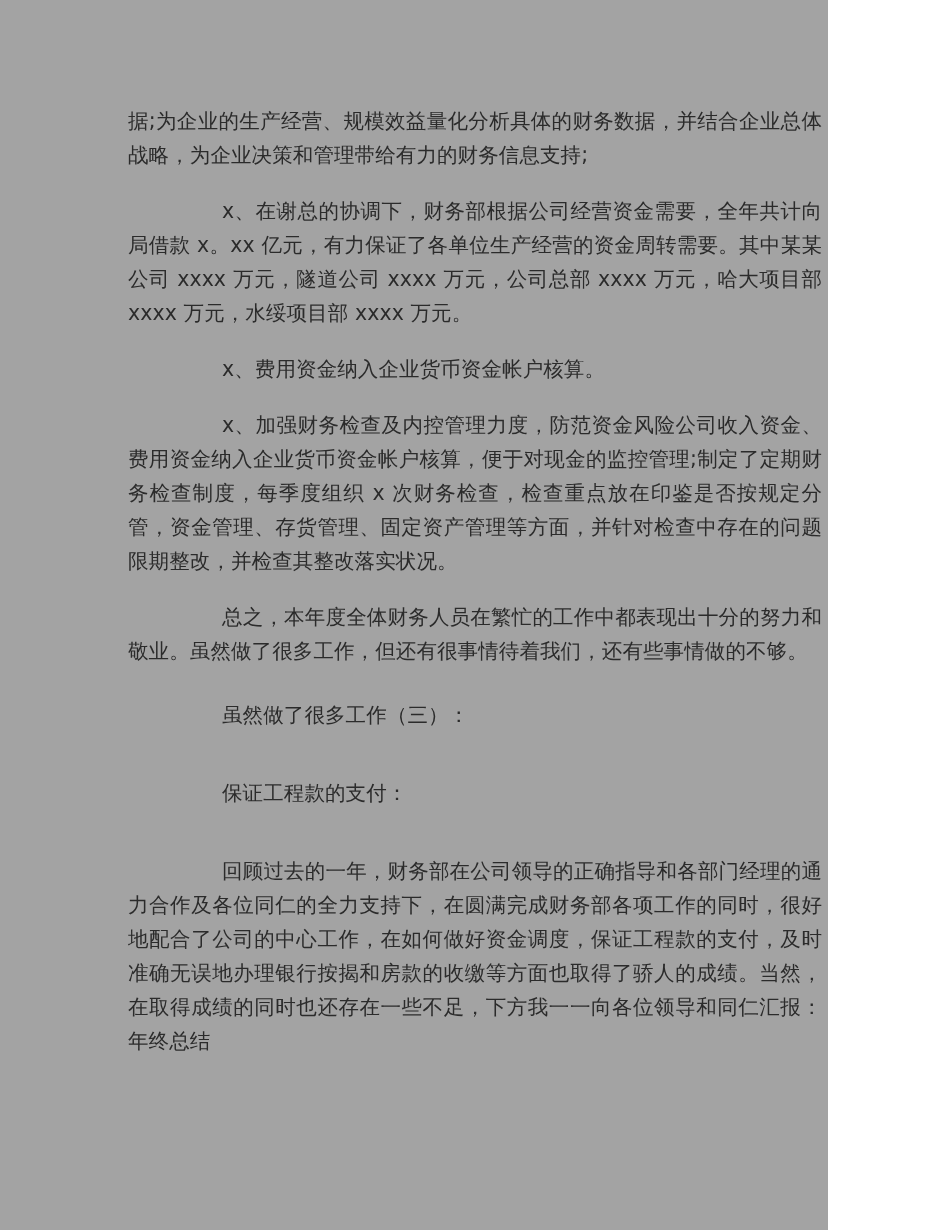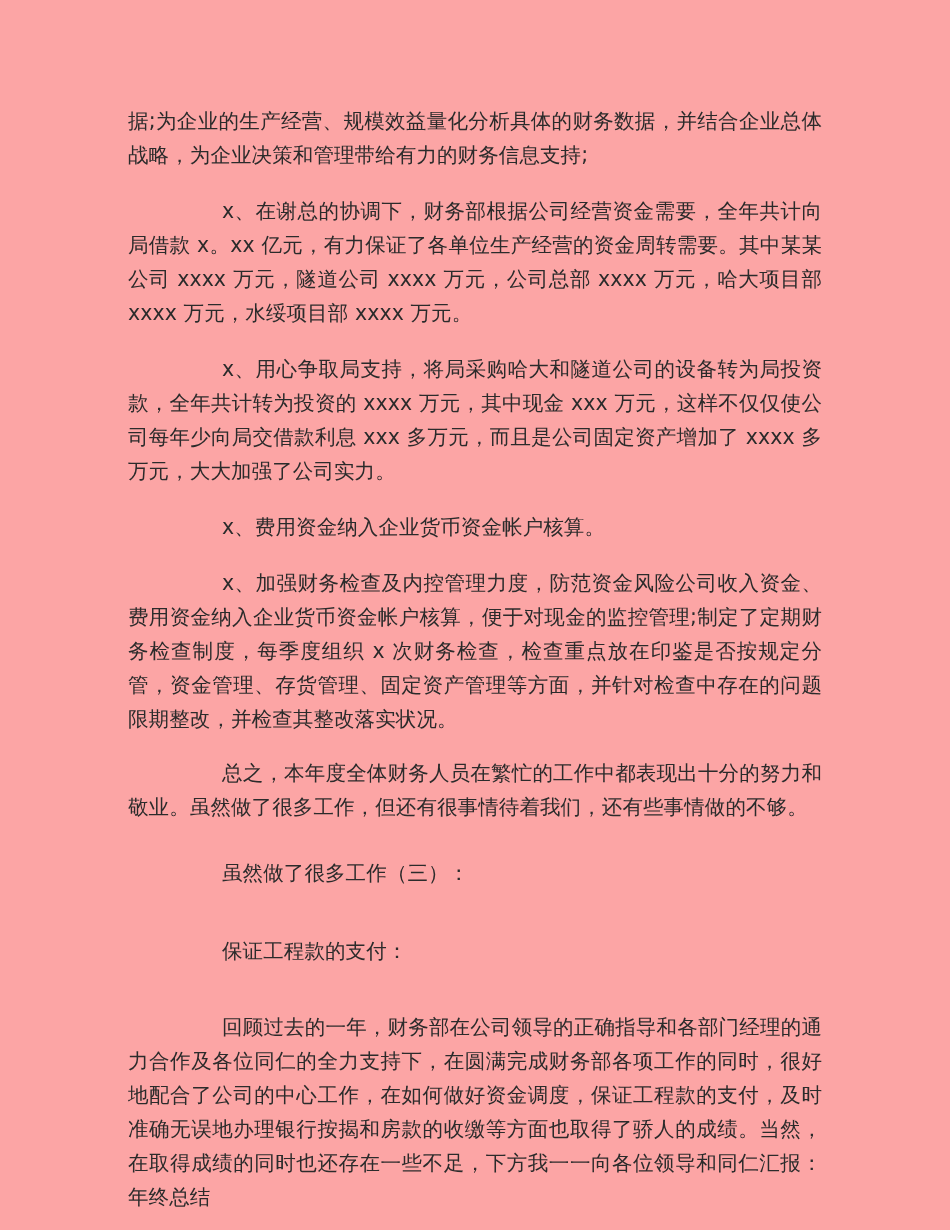--- a/index.html
+++ b/index.html
@@ -9,23 +9,23 @@
   }
   body {
     width: 950px;
     height: 1230px;
     background: #ffffff;
     font-family: "DejaVu Sans", "Liberation Sans", sans-serif;
     overflow: hidden;
   }
   .page {
     position: relative;
-    width: 950px;
+    width: 828px;
     height: 1230px;
-    background: #fca5a5;
+    background: #a3a3a3;
     box-sizing: border-box;
   }
   .doc-body {
     position: absolute;
     left: 128px;
     top: 104px;
     width: 694px;
   }
   .para {
     margin: 0 0 22px 0;
@@ -40,34 +40,32 @@
   }
   .para.no-indent {
     text-indent: 0;
   }
   .para.heading-line {
     text-indent: 94px;
     margin-bottom: 44px;
   }
   .para.tight-gap {
     margin-bottom: 30px;
-    font-family: Liberation Mono, monospace;
   }
 </style>
 </head>
 <body>
 
 <div class="page">
   <div class="doc-body">
 
     <p class="para no-indent">据;为企业的生产经营、规模效益量化分析具体的财务数据，并结合企业总体战略，为企业决策和管理带给有力的财务信息支持;</p>
 
     <p class="para">x、在谢总的协调下，财务部根据公司经营资金需要，全年共计向局借款 x。xx 亿元，有力保证了各单位生产经营的资金周转需要。其中某某公司 xxxx 万元，隧道公司 xxxx 万元，公司总部 xxxx 万元，哈大项目部 xxxx 万元，水绥项目部 xxxx 万元。</p>
 
-    <p class="para">x、用心争取局支持，将局采购哈大和隧道公司的设备转为局投资款，全年共计转为投资的 xxxx 万元，其中现金 xxx 万元，这样不仅仅使公司每年少向局交借款利息 xxx 多万元，而且是公司固定资产增加了 xxxx 多万元，大大加强了公司实力。</p>
 
     <p class="para">x、费用资金纳入企业货币资金帐户核算。</p>
 
     <p class="para">x、加强财务检查及内控管理力度，防范资金风险公司收入资金、费用资金纳入企业货币资金帐户核算，便于对现金的监控管理;制定了定期财务检查制度，每季度组织 x 次财务检查，检查重点放在印鉴是否按规定分管，资金管理、存货管理、固定资产管理等方面，并针对检查中存在的问题限期整改，并检查其整改落实状况。</p>
 
     <p class="para tight-gap">总之，本年度全体财务人员在繁忙的工作中都表现出十分的努力和敬业。虽然做了很多工作，但还有很事情待着我们，还有些事情做的不够。</p>
 
     <p class="para heading-line">虽然做了很多工作（三）：</p>
 
     <p class="para heading-line">保证工程款的支付：</p>

